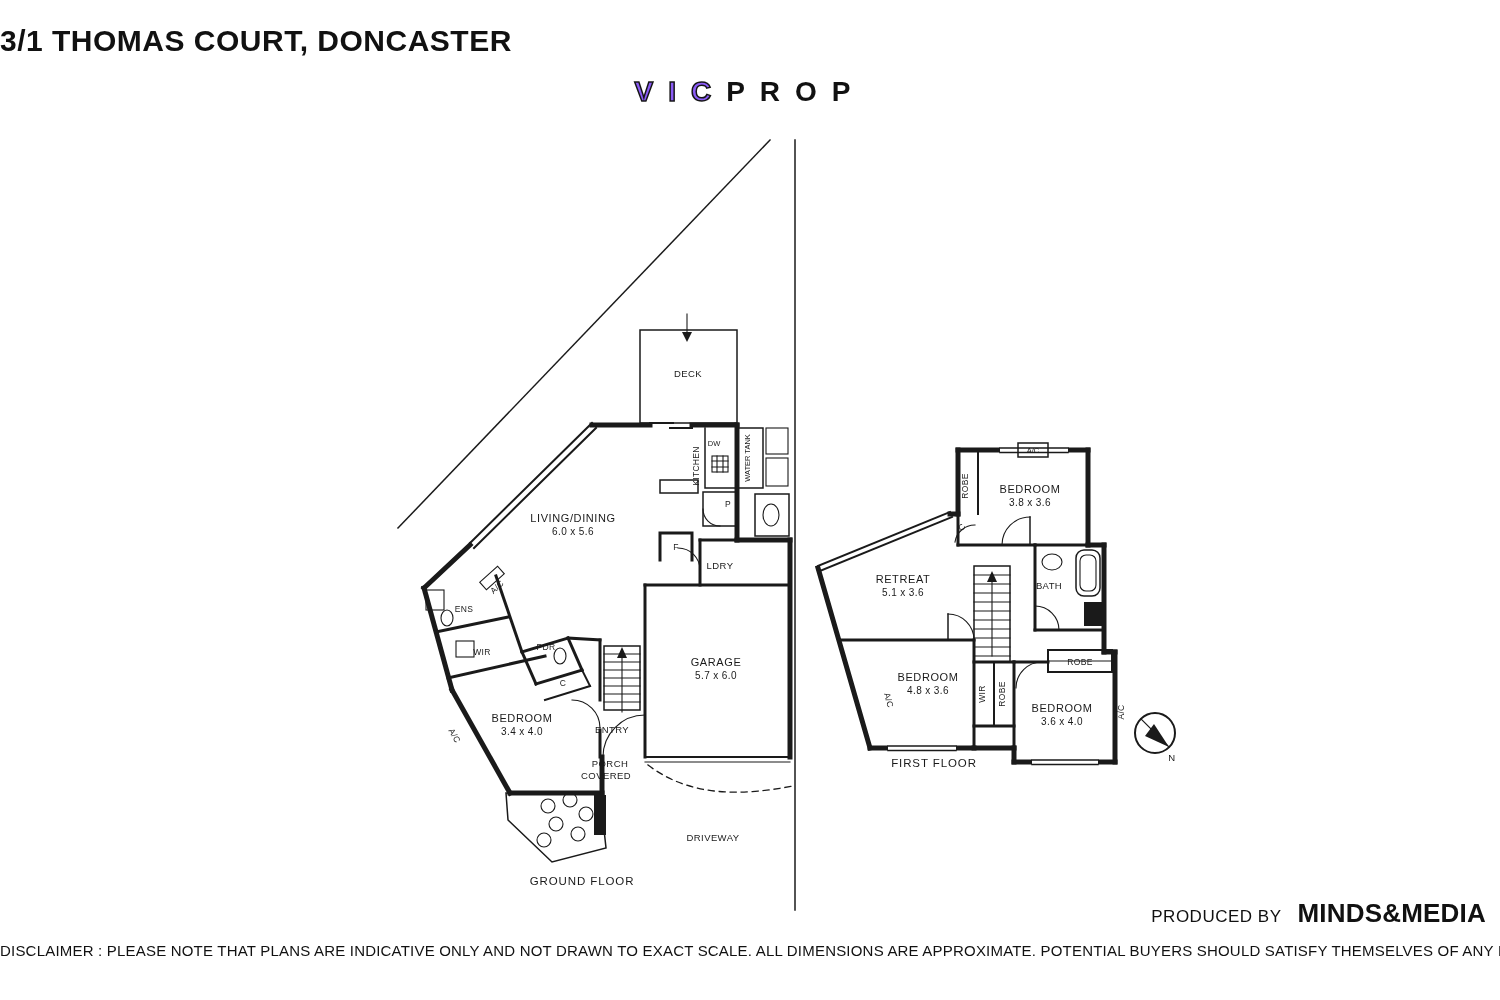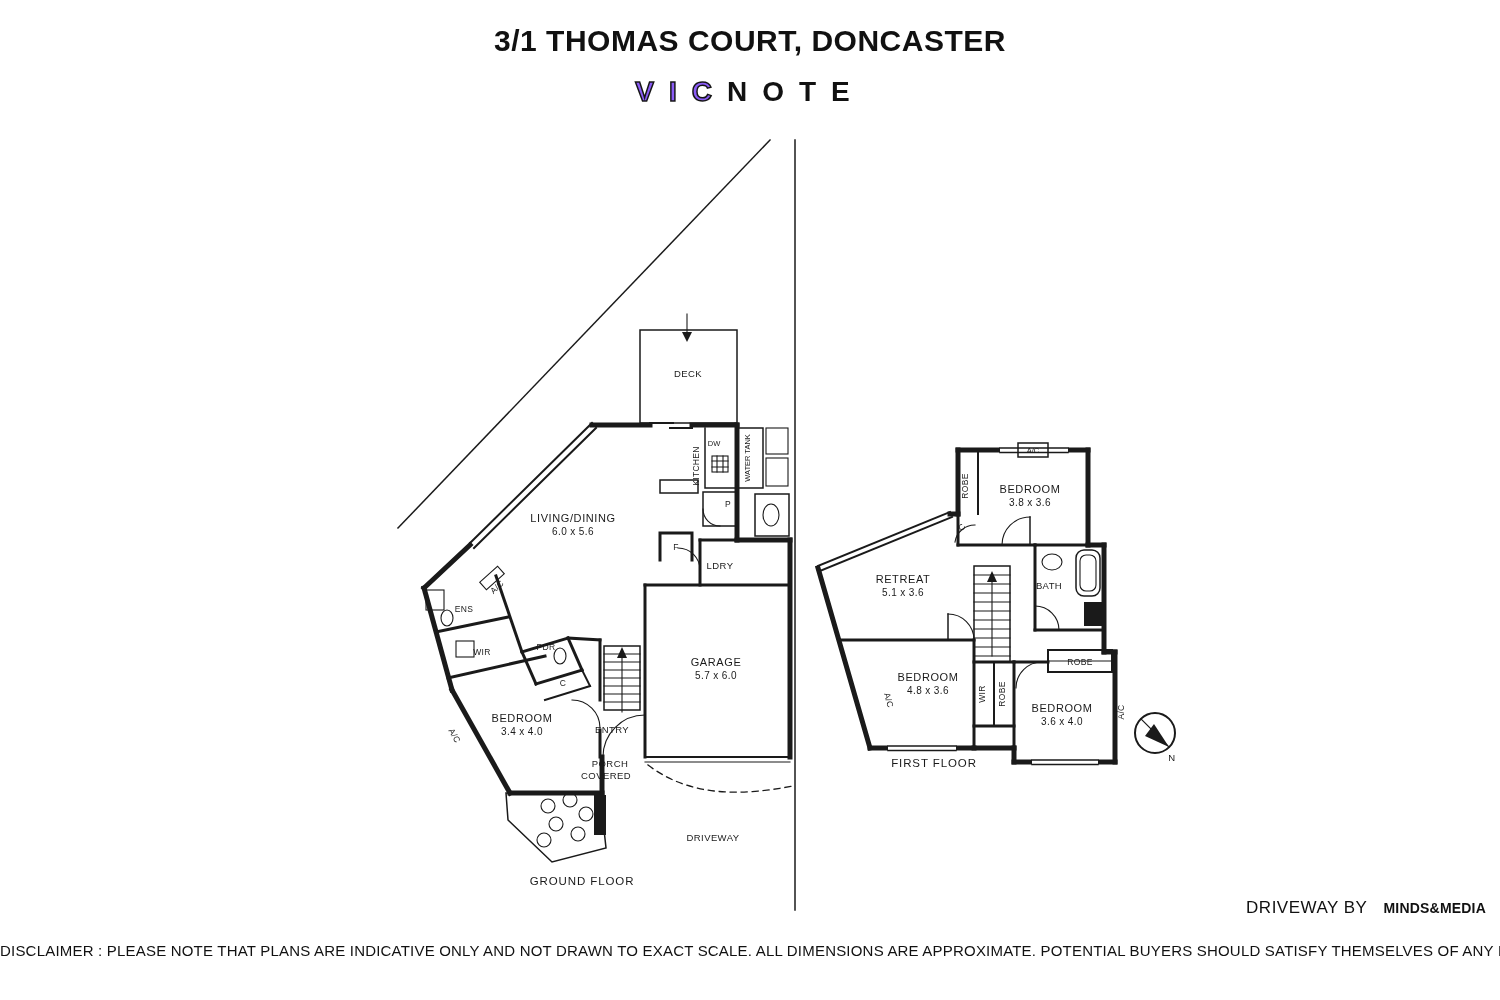--- a/index.html
+++ b/index.html
@@ -1,18 +1,18 @@
 <!DOCTYPE html>
 <html><head>
 <meta charset="utf-8">
 <style>
   html,body{margin:0;padding:0;background:#fff;}
   .page{position:relative;width:1500px;height:1000px;background:#fff;overflow:hidden;
         font-family:"Liberation Sans",sans-serif;color:#111;}
-  .title{position:absolute;top:24px;left:0;width:100%;text-align:center;
+  .title{position:absolute;top:24px;left:0;width:100%;text-align:left;
          font-size:30px;font-weight:bold;letter-spacing:.5px;color:#111;}
   .logo{position:absolute;top:76px;left:0;width:100%;text-align:center;
         font-size:28px;letter-spacing:15px;color:#111;}
   .logo .vic{font-weight:700;color:#8b5cf6;-webkit-text-stroke:1.5px #141414;}
   .logo .prop{font-weight:800;}
   svg.plan{position:absolute;left:0;top:0;}
   svg .st{stroke:#1a1a1a;fill:none;stroke-linecap:square;}
   svg .w5{stroke-width:5;}
   svg .w3{stroke-width:3;}
   svg .w2{stroke-width:2;}
@@ -23,32 +23,32 @@
   svg .fillk{fill:#1a1a1a;stroke:none;}
   svg text{fill:#1a1a1a;text-anchor:middle;font-family:"Liberation Sans",sans-serif;}
   .t-lbl{font-size:11px;letter-spacing:.6px;}
   .t-dim{font-size:10px;letter-spacing:.4px;}
   .t-sm{font-size:9.5px;letter-spacing:.4px;}
   .t-xs{font-size:8.5px;letter-spacing:.3px;}
   .t-xxs{font-size:7.5px;}
   .t-floor{font-size:11.5px;letter-spacing:.9px;}
   .produced{position:absolute;top:898px;right:14px;display:flex;align-items:baseline;gap:16px;}
   .produced .by{font-size:17px;font-weight:500;letter-spacing:.5px;}
-  .produced .brand{font-size:14px;font-weight:900;letter-spacing:.2px;}
+  .produced .brand{font-size:26px;font-weight:900;letter-spacing:.2px;}
   .disclaimer{position:absolute;top:942px;left:0;width:100%;text-align:center;
               font-size:15px;font-weight:500;letter-spacing:.2px;white-space:nowrap;color:#111;}
 </style>
 </head>
 <body>
 
 <div class="page">
 
   <div class="title">3/1 THOMAS COURT, DONCASTER</div>
   <div class="logo">
-    <span class="vic">VIC</span><span class="prop">NOTE</span>
+    <span class="vic">VIC</span><span class="prop">PROP</span>
   </div>
 
   <svg class="plan" width="1500" height="1000" viewBox="0 0 1500 1000">
 
     <g>
       <path class="st w15" d="M770 140 L398 528"></path>
       <path class="st w15" d="M795 140 L795 910"></path>
     </g>
 
     <g>
@@ -292,19 +292,19 @@
     <g>
       <circle class="st w2" cx="1155" cy="733" r="20"></circle>
       <path class="st w1" d="M1141 719 L1169 747"></path>
       <polygon class="fillk" points="1169,747 1145,736 1154,724"></polygon>
       <text class="t-sm" x="1172" y="761">N</text>
     </g>
 
   </svg>
 
   <div class="produced">
-    <span class="by">DRIVEWAY BY</span>
+    <span class="by">PRODUCED BY</span>
     <span class="brand">MINDS&amp;MEDIA</span>
   </div>
 
   <div class="disclaimer">DISCLAIMER : PLEASE NOTE THAT PLANS ARE INDICATIVE ONLY AND NOT DRAWN TO EXACT SCALE. ALL DIMENSIONS ARE APPROXIMATE. POTENTIAL BUYERS SHOULD SATISFY THEMSELVES OF ANY PERTINENT MATTERS.</div>
 
 </div>
 
 </body></html>

